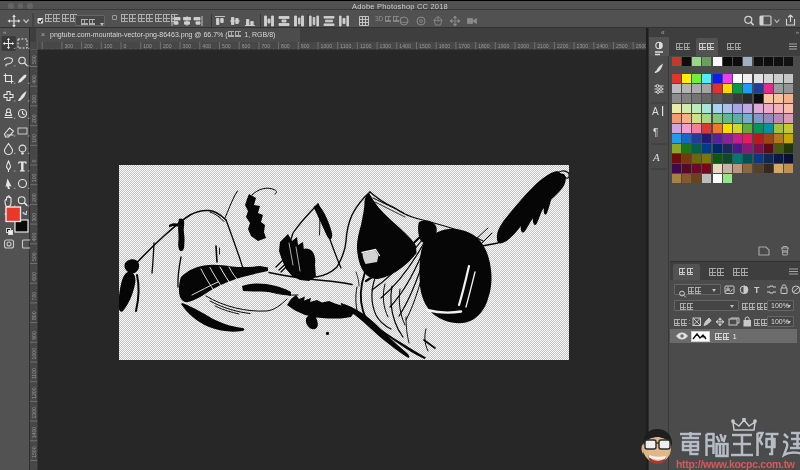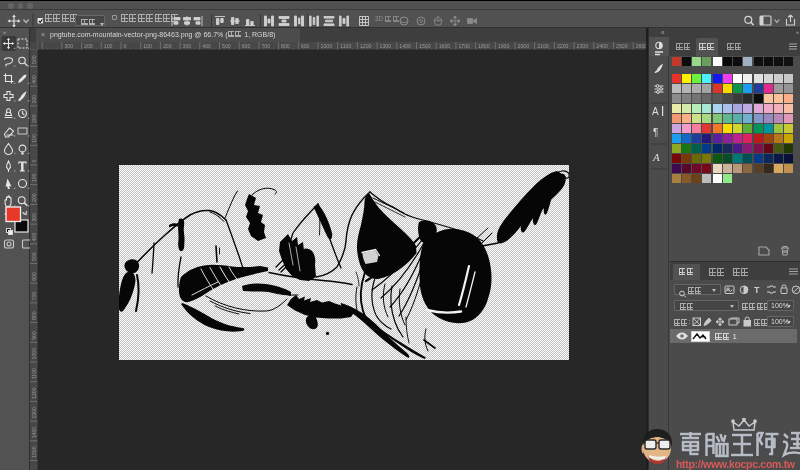--- a/index.html
+++ b/index.html
@@ -43,20 +43,21 @@
 .lbl { position:absolute; font-size:6.5px; color:#cccccc; }
 .vcaret { display:inline-block; width:0; height:0; border-left:2.6px solid transparent;
   border-right:2.6px solid transparent; border-top:3.2px solid #bdbdbd; }
 </style></head>
 <body>
 
 <div id="titlebar">
   <span class="tl" style="left:8px"></span>
     <span class="tl" style="left:17.5px"></span>
     <span class="tl" style="left:27px"></span>
+  <div class="t">Adobe Photoshop CC 2018</div>
 </div>
 
 <div id="optbar">
   <svg class="abs" style="left:0;top:0" width="800" height="18" viewBox="0 10 800 18">
     <g transform="translate(14,21)" stroke="#e2e2e2" fill="#e2e2e2">
         <path d="M0,-4.5 V4.5 M-4.5,0 H4.5" stroke-width="1.2" fill="none"></path>
         <path d="M0,-6.5 L-1.8,-3.9 L1.8,-3.9 Z M0,6.5 L-1.8,3.9 L1.8,3.9 Z M-6.5,0 L-3.9,-1.8 L-3.9,1.8 Z M6.5,0 L3.9,-1.8 L3.9,1.8 Z" stroke="none"></path>
       </g>
     <path d="M23.5,19.5 l2.6,3 l2.6,-3" stroke="#bdbdbd" fill="none" stroke-width="1.2"></path>
     <line x1="33" y1="13" x2="33" y2="28" stroke="#383838"></line>

